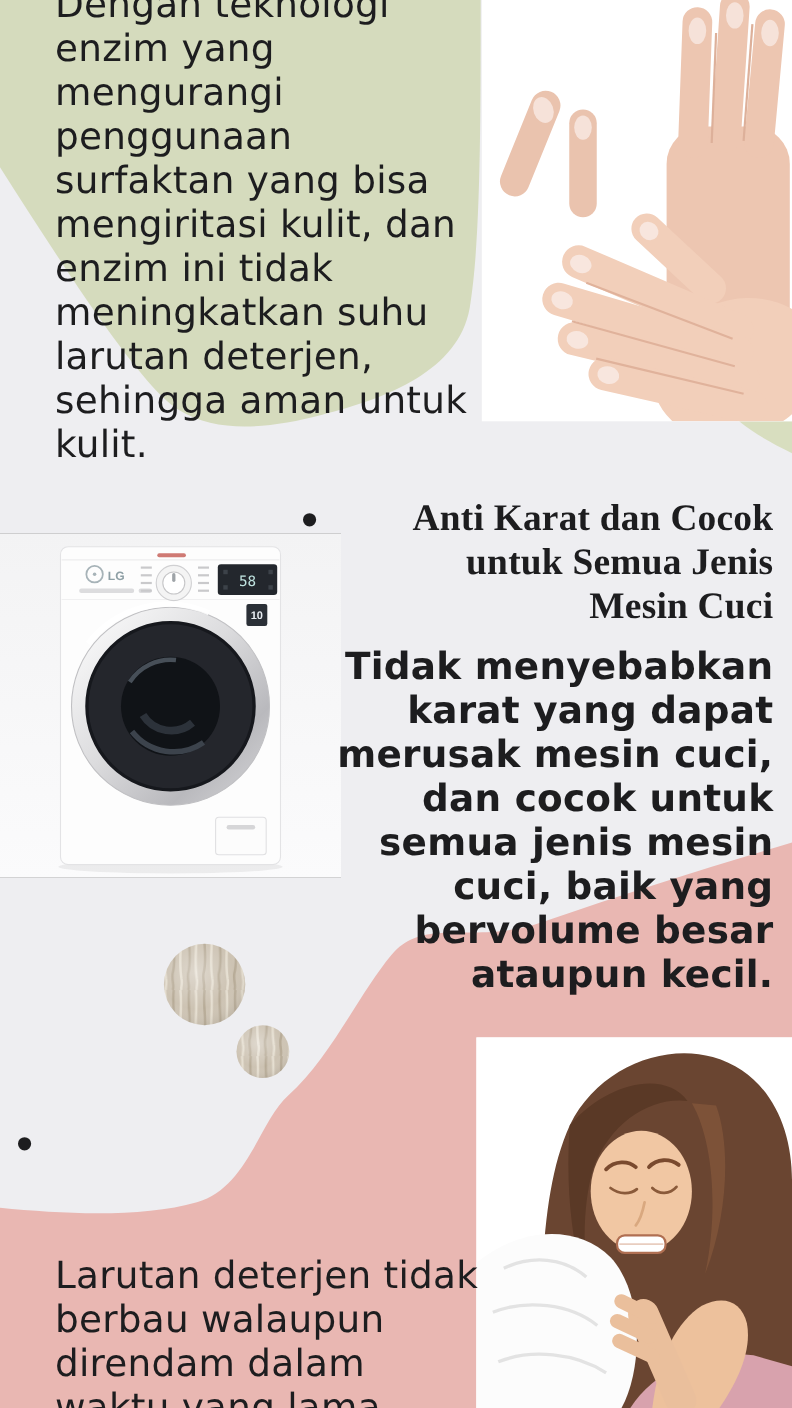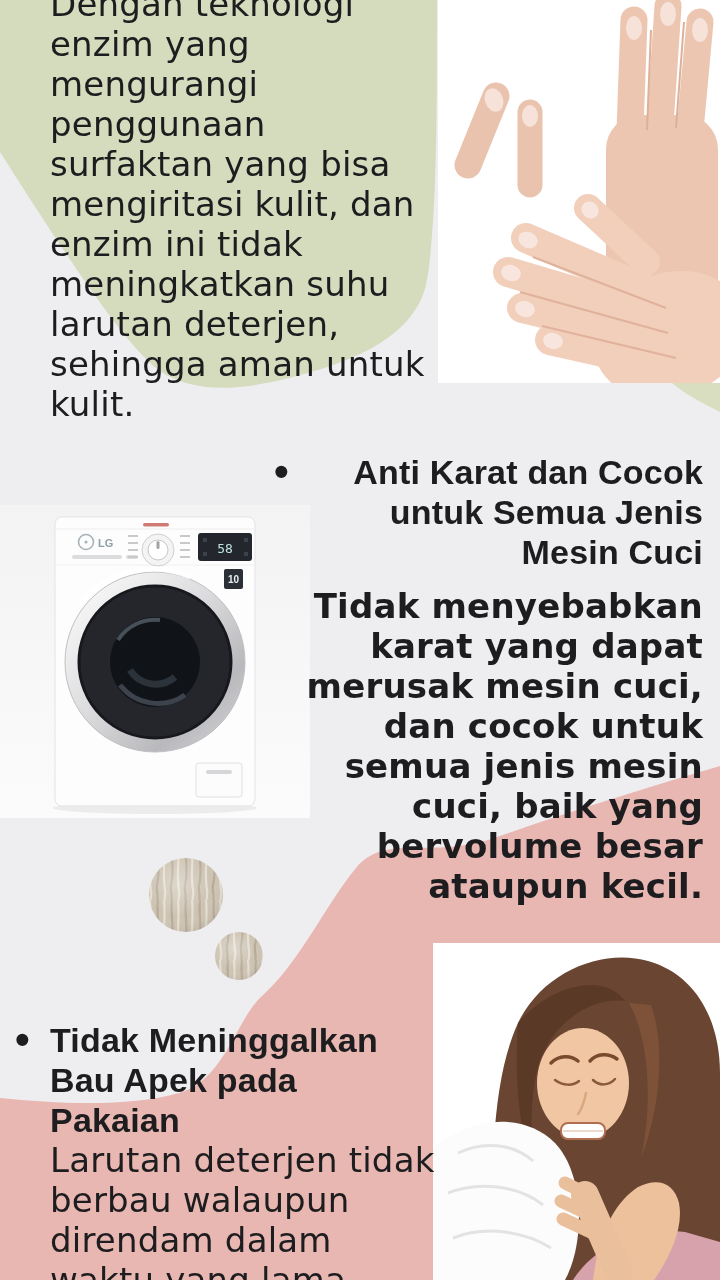--- a/index.html
+++ b/index.html
@@ -5,28 +5,28 @@
   html,body{margin:0;padding:0;background:#dddde0;}
   .page{
     position:relative;width:720px;height:1280px;overflow:hidden;
     background:#eeeef1;color:#1d1d1f;
     font-family:"DejaVu Sans",sans-serif;
   }
   .bgsvg{position:absolute;left:0;top:0;width:720px;height:1280px;z-index:0;}
   .photo{position:absolute;overflow:hidden;z-index:1;}
   .photo svg{display:block;}
   .photo-hands{left:438px;top:0;width:282px;height:383px;background:#ffffff;}
-  .photo-washer{left:0;top:505px;width:310px;height:313px;background:#a3a3a3;}
+  .photo-washer{left:0;top:485px;width:310px;height:313px;background:#a3a3a3;}
   .photo-woman{left:433px;top:943px;width:287px;height:337px;background:#ffffff;}
   .txt{
     position:absolute;z-index:2;white-space:pre-line;
     font-size:34px;line-height:40px;letter-spacing:.2px;
   }
   .heading{
-    font-family:Liberation Sans, sans-serif;font-weight:bold;
+    font-family:Liberation Serif, serif;font-weight:bold;
     font-size:34px;line-height:40px;letter-spacing:.2px;
   }
   .intro{left:50px;top:-16px;width:400px;}
   .h-anti{right:17px;top:452px;width:460px;text-align:right;}
   .b-anti{right:17px;top:586px;width:430px;text-align:right;font-weight:bold;}
   .h-bau{left:50px;top:1020px;width:410px;}
   .b-bau{left:50px;top:1140px;width:430px;}
   .bullet{
     position:absolute;z-index:2;font-size:42px;line-height:40px;
     font-family:"Liberation Sans",sans-serif;font-weight:bold;
@@ -229,21 +229,18 @@
   <div class="txt b-anti">Tidak menyebabkan
 karat yang dapat
 merusak mesin cuci,
 dan cocok untuk
 semua jenis mesin
 cuci, baik yang
 bervolume besar
 ataupun kecil.</div>
 
   <span class="bullet bullet-bau">•</span>
-  <div class="txt heading h-bau">Tidak Meninggalkan
-Bau Apek pada
-Pakaian</div>
   <div class="txt b-bau">Larutan deterjen tidak
 berbau walaupun
 direndam dalam
 waktu yang lama</div>
 
 </div>
 
 </body></html>

